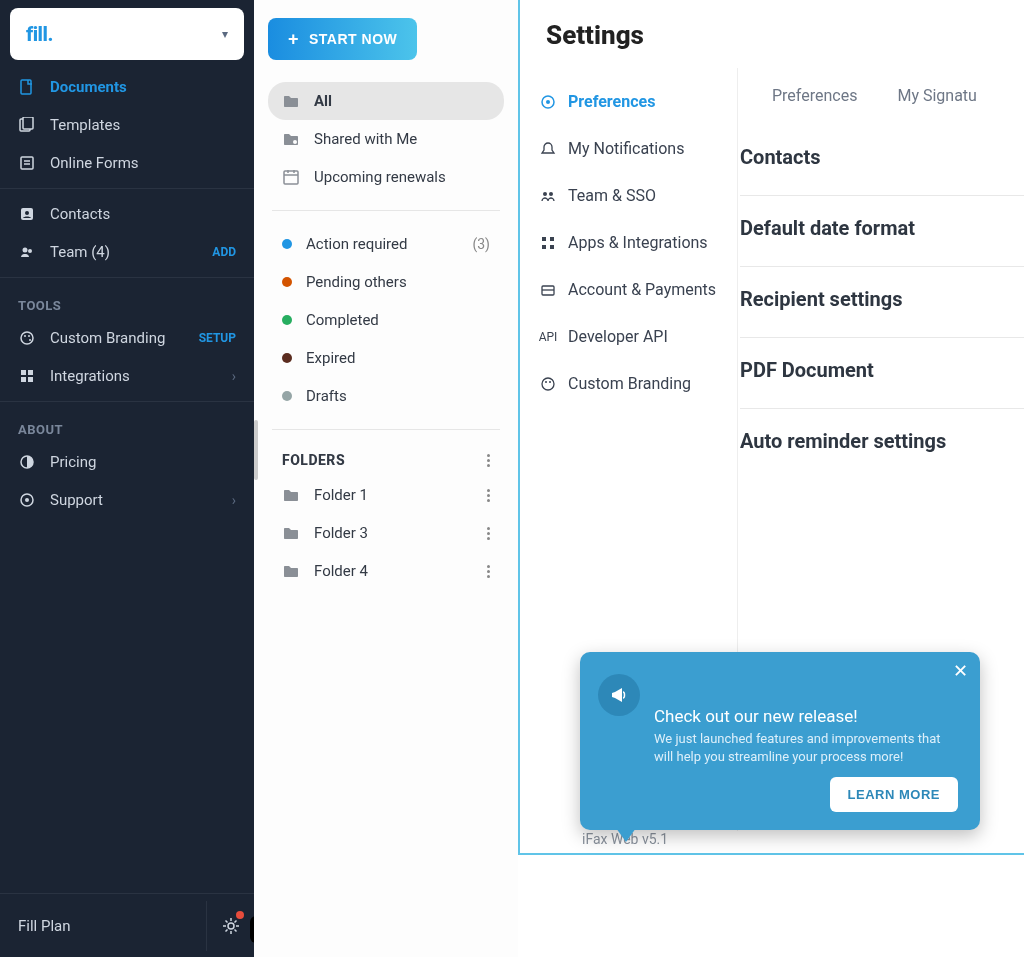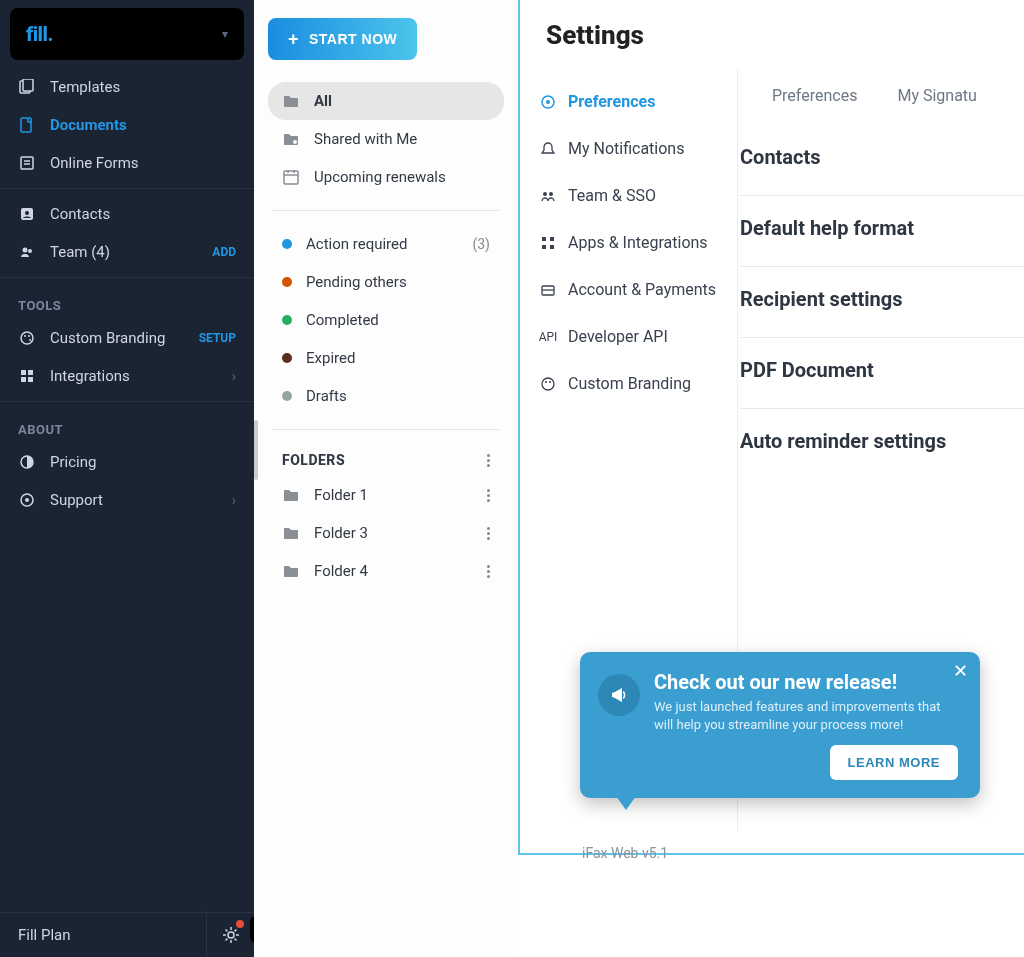--- a/index.html
+++ b/index.html
@@ -17,21 +17,21 @@
 .sidebar-primary {
   width: 254px;
   background: #1b2433;
   color: #cfd6e0;
   display: flex;
   flex-direction: column;
   position: relative;
 }
 .brand-box {
   margin: 8px 10px;
-  background: #000000;
+  background: #ffffff;
   border-radius: 8px;
   padding: 14px 16px;
   display: flex;
   align-items: center;
   justify-content: space-between;
 }
 .brand-text { color: #2196e3; font-weight: 800; font-size: 20px; letter-spacing: -0.5px; }
 .chevron { color: #5b6a81; font-size: 12px; }
 .nav-list { list-style: none; }
 .nav-item {
@@ -48,21 +48,21 @@
 .nav-header { color: #7a879b; font-size: 13px; font-weight: 700; padding: 14px 18px 6px; letter-spacing: 0.5px; }
 .nav-icon { width: 18px; height: 18px; display:inline-flex; align-items:center; justify-content:center; color:#cfd6e0; }
 .nav-item .right-tag { margin-left:auto; font-size:12px; color:#2196e3; font-weight:700; }
 .nav-item .right-chevron { margin-left:auto; color:#5b6a81; font-size:14px; }
 
 .sidebar-bottom {
   margin-top: auto;
   border-top: 1px solid #2a3342;
   display: flex;
   align-items: center;
-  height: 45px;
+  height: 64px;
 }
 .plan-text { padding: 0 18px; font-size: 15px; color:#cfd6e0; flex:1; }
 .updates-gear {
   width: 48px; height: 50px;
   border-left: 1px solid #2a3342;
   display:flex; align-items:center; justify-content:center;
   position:relative;
 }
 .gear-badge { position:absolute; top:10px; right:10px; width:8px; height:8px; background:#e74c3c; border-radius:50%; }
 .updates-tooltip {
@@ -144,74 +144,74 @@
 .settings-nav-item.active { color:#2196e3; font-weight:700; }
 .settings-nav-icon { width:16px; height:16px; display:inline-flex; align-items:center; justify-content:center; }
 
 .settings-content { flex:1; padding:0; overflow:hidden; position:relative; }
 .tabs-row { display:flex; gap:40px; padding: 18px 34px 20px; color:#6e7786; font-size:16px; border-bottom: none;}
 .tab-item { cursor:pointer; }
 .section-block { padding: 20px 0 26px; margin: 0 0 0 0; border-bottom:1px solid #e8e8e8; }
 .section-block h3 { font-size:20px; font-weight:700; color:#2e3641; padding-left:0; }
 .settings-content-inner { padding-left:2px; }
 
-.version-text { position:absolute; left:582px; bottom:96px; color:#8a929d; font-size:14px; }
+.version-text { position:absolute; left:582px; bottom:110px; color:#8a929d; font-size:14px; }
 
 
 .popover {
   position:absolute;
   left: 580px;
   top: 652px;
   width: 400px;
   background:#3b9ed0;
   border-radius:10px;
   padding:18px 22px 18px 18px;
   color:#fff;
   box-shadow:0 6px 18px rgba(0,0,0,0.25);
 }
 .popover-close { position:absolute; top:8px; right:12px; color:#fff; cursor:pointer; font-size:18px; }
 .popover-body{ display:flex; gap:14px; }
 .popover-icon { width:42px; height:42px; border-radius:50%; background:#2d88b8; display:flex; align-items:center; justify-content:center; flex-shrink:0; margin-top:4px; }
-.popover-title { font-size:20px; font-weight:700; margin-bottom:4px; }
+.popover-title { font-size:17px; font-weight:400; margin-bottom:4px;margin-top:36px; }
 .popover-text { font-size:13px; color:#dceffa; line-height:1.35; }
 .popover-actions { display:flex; justify-content:flex-end; margin-top:12px; }
 .popover-btn { background:#fff; color:#2d88b8; border:none; font-weight:800; letter-spacing:0.5px; font-size:13px; padding:10px 18px; border-radius:6px; cursor:pointer; }
 .popover-tail { position:absolute; bottom:-12px; left:36px; width:0; height:0; border-left:10px solid transparent; border-right:10px solid transparent; border-top:14px solid #3b9ed0; }
 
 svg { display:block; }
 </style>
 </head>
 <body>
 
 <div class="app">
 
   <aside class="sidebar-primary">
     <div class="brand-box">
       <span class="brand-text">fill.</span>
       <span class="chevron">▾</span>
     </div>
 
     <ul class="nav-list">
+      <li class="nav-item active">
+        <span class="nav-icon">
+          <svg width="16" height="16" viewBox="0 0 16 16">
+              <rect x="2" y="1" width="10" height="14" rx="1" fill="none" stroke="#2196e3" stroke-width="1.5"></rect>
+              <path d="M9 1v4h4" fill="none" stroke="#2196e3" stroke-width="1.5"></path>
+            </svg>
+        </span>
+        <span>Documents</span>
+      </li>
       <li class="nav-item">
         <span class="nav-icon">
           <svg width="16" height="16" viewBox="0 0 16 16">
               <rect x="1" y="2" width="10" height="12" rx="1" fill="none" stroke="#cfd6e0" stroke-width="1.5"></rect>
               <rect x="4" y="0" width="10" height="12" rx="1" fill="#1b2433" stroke="#cfd6e0" stroke-width="1.5"></rect>
             </svg>
         </span>
         <span>Templates</span>
-      </li>
-      <li class="nav-item active">
-        <span class="nav-icon">
-          <svg width="16" height="16" viewBox="0 0 16 16">
-              <rect x="2" y="1" width="10" height="14" rx="1" fill="none" stroke="#2196e3" stroke-width="1.5"></rect>
-              <path d="M9 1v4h4" fill="none" stroke="#2196e3" stroke-width="1.5"></path>
-            </svg>
-        </span>
-        <span>Documents</span>
       </li>
       <li class="nav-item">
         <span class="nav-icon">
           <svg width="16" height="16" viewBox="0 0 16 16">
               <rect x="2" y="2" width="12" height="12" rx="1" fill="none" stroke="#cfd6e0" stroke-width="1.5"></rect>
               <line x1="5" y1="6" x2="11" y2="6" stroke="#cfd6e0" stroke-width="1.5"></line>
               <line x1="5" y1="9" x2="11" y2="9" stroke="#cfd6e0" stroke-width="1.5"></line>
             </svg>
         </span>
         <span>Online Forms</span>
@@ -508,21 +508,21 @@
       <div class="settings-content">
         <div class="tabs-row">
           <div class="tab-item">Preferences</div>
           <div class="tab-item">My Signatu</div>
         </div>
         <div class="settings-content-inner" id="sections-list">
             <div class="section-block">
               <h3>Contacts</h3>
             </div>
             <div class="section-block">
-              <h3>Default help format</h3>
+              <h3>Default date format</h3>
             </div>
             <div class="section-block">
               <h3>Recipient settings</h3>
             </div>
             <div class="section-block" style="border-bottom: 1px solid rgb(232, 232, 232);">
               <h3>PDF Document</h3>
             </div>
             <div class="section-block" style="border-bottom: none;">
               <h3>Auto reminder settings</h3>
             </div>

